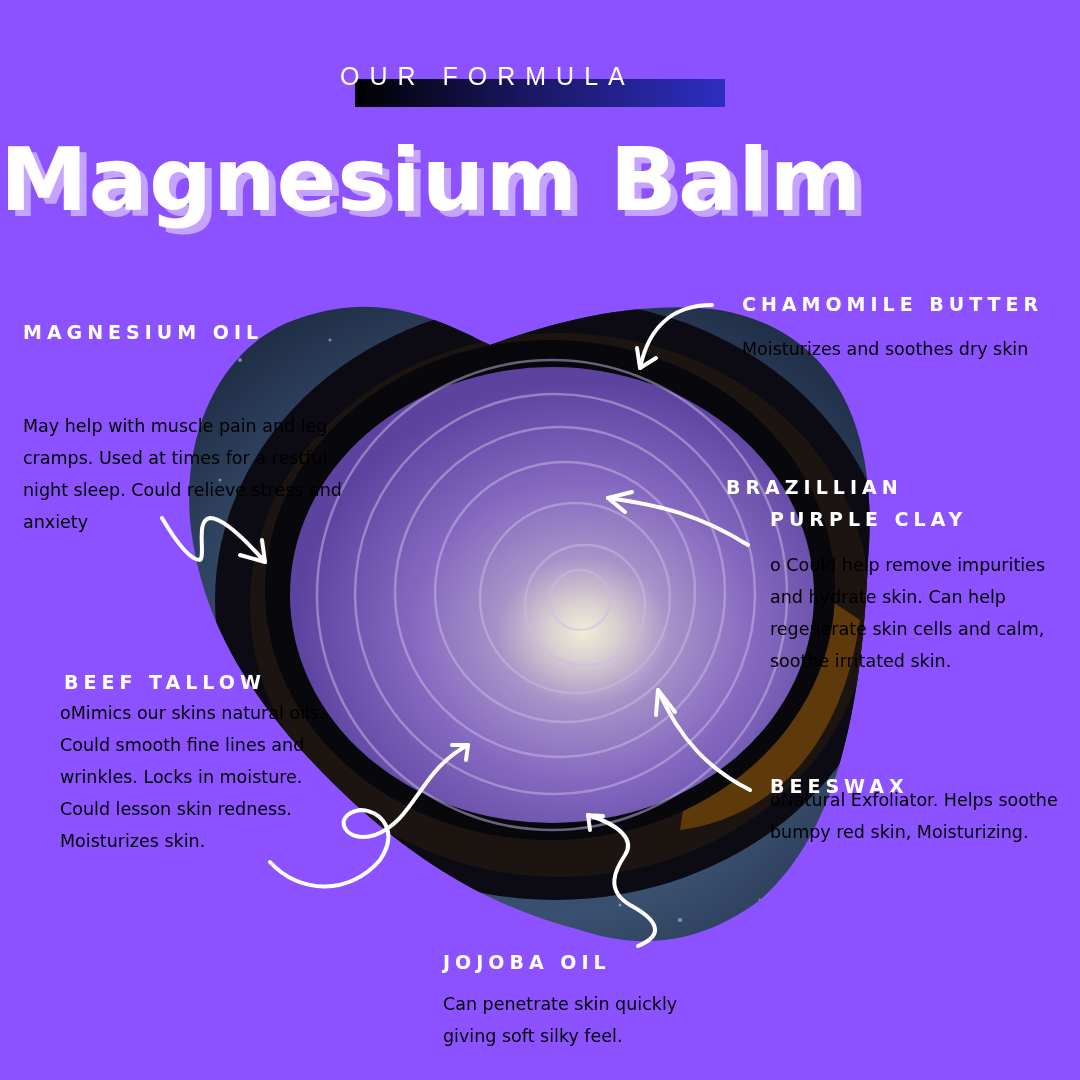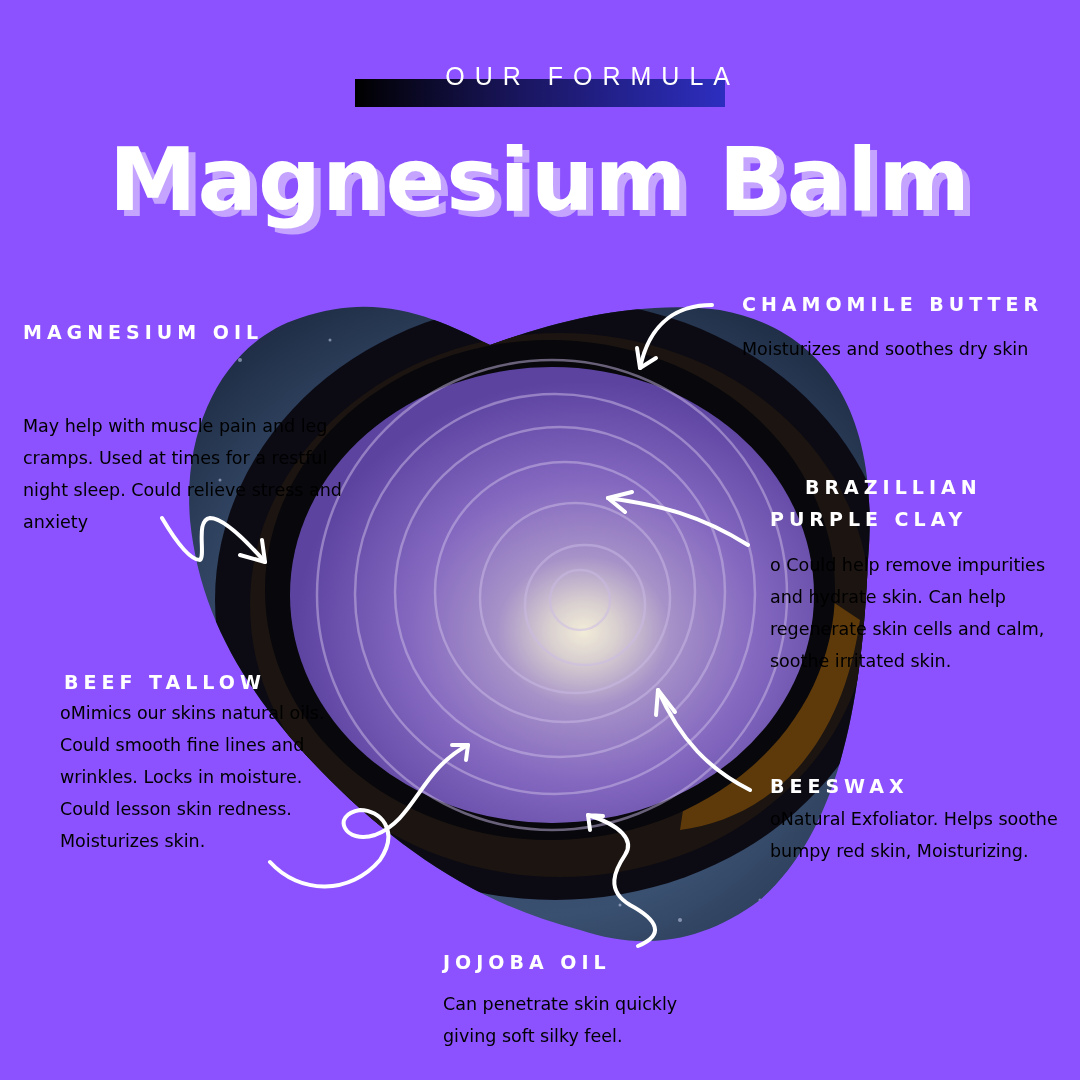--- a/index.html
+++ b/index.html
@@ -1,19 +1,19 @@
 <!DOCTYPE html>
 <html><head>
 <meta charset="utf-8">
 <style>
   html, body { margin:0; padding:0; }
   body { width:1080px; height:1080px; background:#8c52ff; position:relative; overflow:hidden; font-family:"DejaVu Sans", sans-serif; color:#fff; }
   .eyebrow-bar { position:absolute; left:355px; top:79px; width:370px; height:28px; background:linear-gradient(90deg,#000 0%,#1a1660 45%,#2d2ec0 100%); }
-  .eyebrow { position:absolute; left:340px; top:62px; width:400px; text-align:right; font-size:25px; letter-spacing:10px; font-family:"Liberation Sans", sans-serif; color:#fff; }
-  .title { position:absolute; left:0; top:128px; width:1080px; text-align:center; font-family:"DejaVu Sans", sans-serif; font-weight:bold; font-size:88px; letter-spacing:1px; color:#fff; text-shadow:7px 6px 0 #c4a4ff; }
+  .eyebrow { position:absolute; left:340px; top:62px; width:400px; text-align:left; font-size:25px; letter-spacing:10px; font-family:"Liberation Sans", sans-serif; color:#fff; }
+  .title { position:absolute; left:0; top:128px; width:1080px; font-family:"DejaVu Sans", sans-serif; font-weight:bold; font-size:88px; letter-spacing:1px; color:#fff; text-shadow:7px 6px 0 #c4a4ff; }
   .blob { position:absolute; left:0; top:0; width:1080px; height:1080px; }
   .label { position:absolute; font-family:"DejaVu Sans", sans-serif; font-weight:bold; font-size:19px; letter-spacing:5px; color:#ffffff; line-height:32px; }
   .desc { position:absolute; font-family:"DejaVu Sans", sans-serif; font-size:17.5px; line-height:32px; color:#000000; }
   .arrows { position:absolute; left:0; top:0; width:1080px; height:1080px; pointer-events:none; }
 </style>
 </head>
 <body>
 
 <svg class="blob" viewBox="0 0 1080 1080">
   <defs>
@@ -93,24 +93,24 @@
     <path d="M 588 815 L 590 830 M 588 815 L 603 816"></path>
   </g>
 </svg>
 
 <div class="label" style="left:23px; top:316px;">MAGNESIUM OIL</div>
 <div class="desc" style="left:23px; top:366px; width:335px;margin-top:44px;">May help with muscle pain and leg cramps. Used at times for a restful night sleep. Could relieve stress and anxiety</div>
 
 <div class="label" style="left:742px; top:288px;">CHAMOMILE BUTTER</div>
 <div class="desc" style="left:742px; top:333px; width:300px;">Moisturizes and soothes dry skin</div>
 
-<div class="label" style="left:805px; top:471px;text-align:right;">BRAZILLIAN</div>
+<div class="label" style="left:726px; top:471px;text-align:right;">BRAZILLIAN</div>
 <div class="label" style="left:770px; top:503px;">PURPLE CLAY</div>
 <div class="desc" style="left:770px; top:549px; width:305px;">o Could help remove impurities and hydrate skin. Can help regenerate skin cells and calm, soothe irritated skin.</div>
 
 <div class="label" style="left:64px; top:666px;">BEEF TALLOW</div>
 <div class="desc" style="left:60px; top:697px; width:295px;">oMimics our skins natural oils. Could smooth fine lines and wrinkles. Locks in moisture. Could lesson skin redness. Moisturizes skin.</div>
 
 <div class="label" style="left:770px; top:770px;">BEESWAX</div>
-<div class="desc" style="left:770px; top:803px; width:290px;">oNatural Exfoliator. Helps soothe bumpy red skin, Moisturizing.</div>
+<div class="desc" style="left:770px; top:784px; width:290px;">oNatural Exfoliator. Helps soothe bumpy red skin, Moisturizing.</div>
 
 <div class="label" style="left:443px; top:946px;">JOJOBA OIL</div>
 <div class="desc" style="left:443px; top:988px; width:290px;">Can penetrate skin quickly giving soft silky feel.</div>
 
 </body></html>

